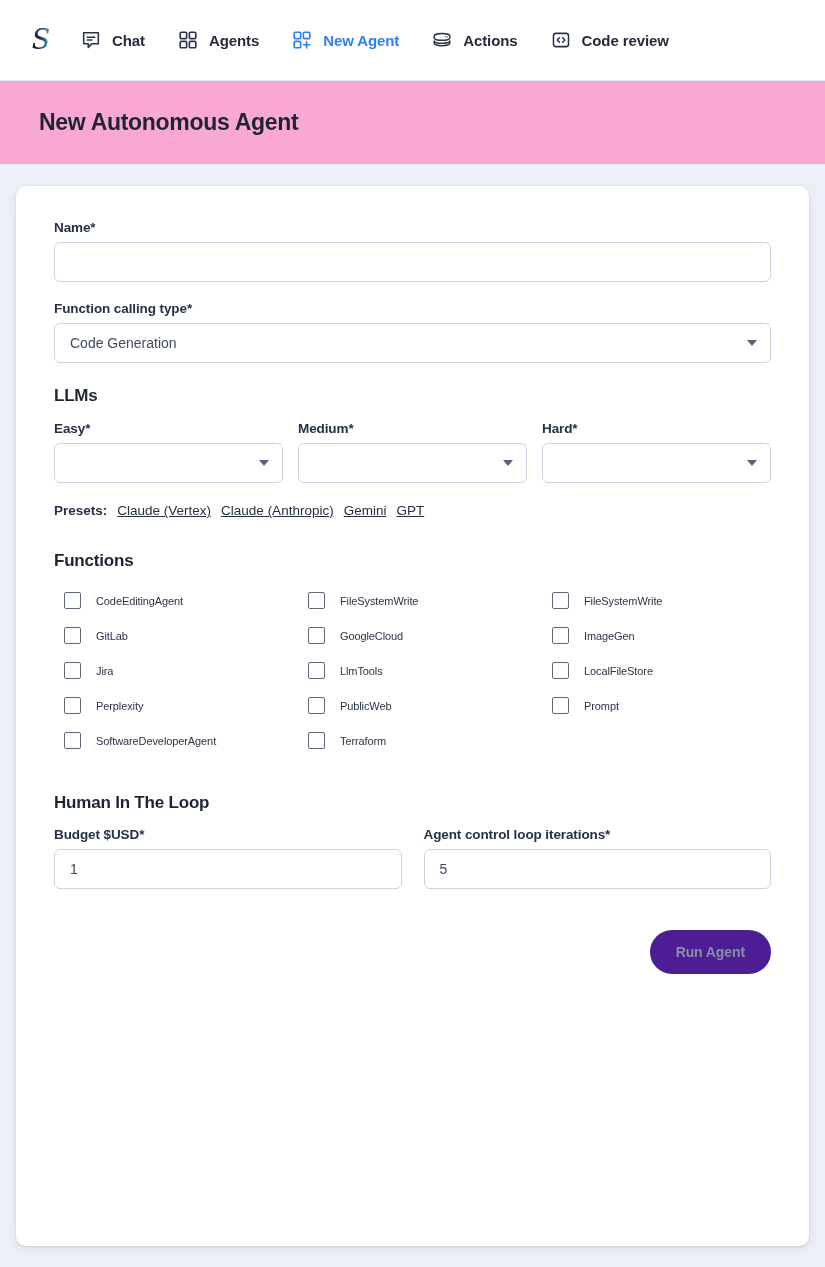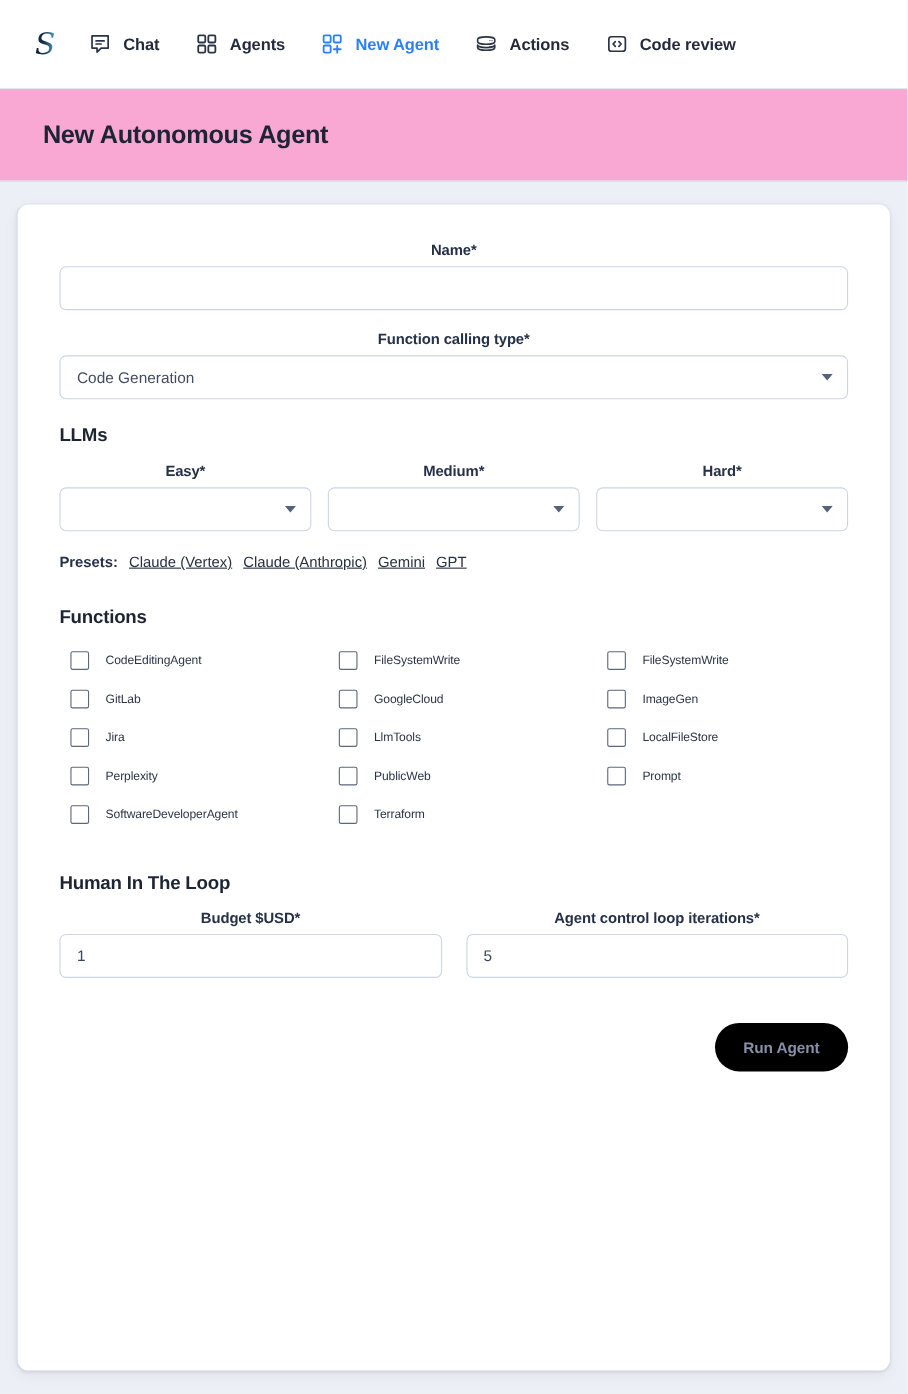--- a/index.html
+++ b/index.html
@@ -70,21 +70,20 @@
 
   
   .field { margin-bottom: 0; }
   .lbl {
     font-size: 13.5px;
     font-weight: bold;
     color: #263047;
     display: block;
     margin-bottom: 7px;
     letter-spacing: -0.1px;
-    text-align: center;
   }
   .inp {
     width: 100%;
     height: 40px;
     border: 1px solid #ccd5e4;
     border-radius: 6px;
     background: #fff;
     font-size: 14px;
     color: #3b4559;
     padding: 0 15px;
@@ -182,21 +181,21 @@
     letter-spacing: -0.1px;
   }
 
   
   .hitl-row { display: flex; gap: 22px; }
   .hitl-col { flex: 1 1 0; }
 
   
   .btn-row { display: flex; justify-content: flex-end; }
   .run-btn {
-    background: #000000;
+    background: #4c1d95;
     color: #8690a6;
     border: none;
     border-radius: 22px;
     height: 44px;
     padding: 0 26px;
     font-size: 14px;
     font-weight: bold;
     font-family: "Liberation Sans", sans-serif;
     cursor: default;
     letter-spacing: -0.1px;

